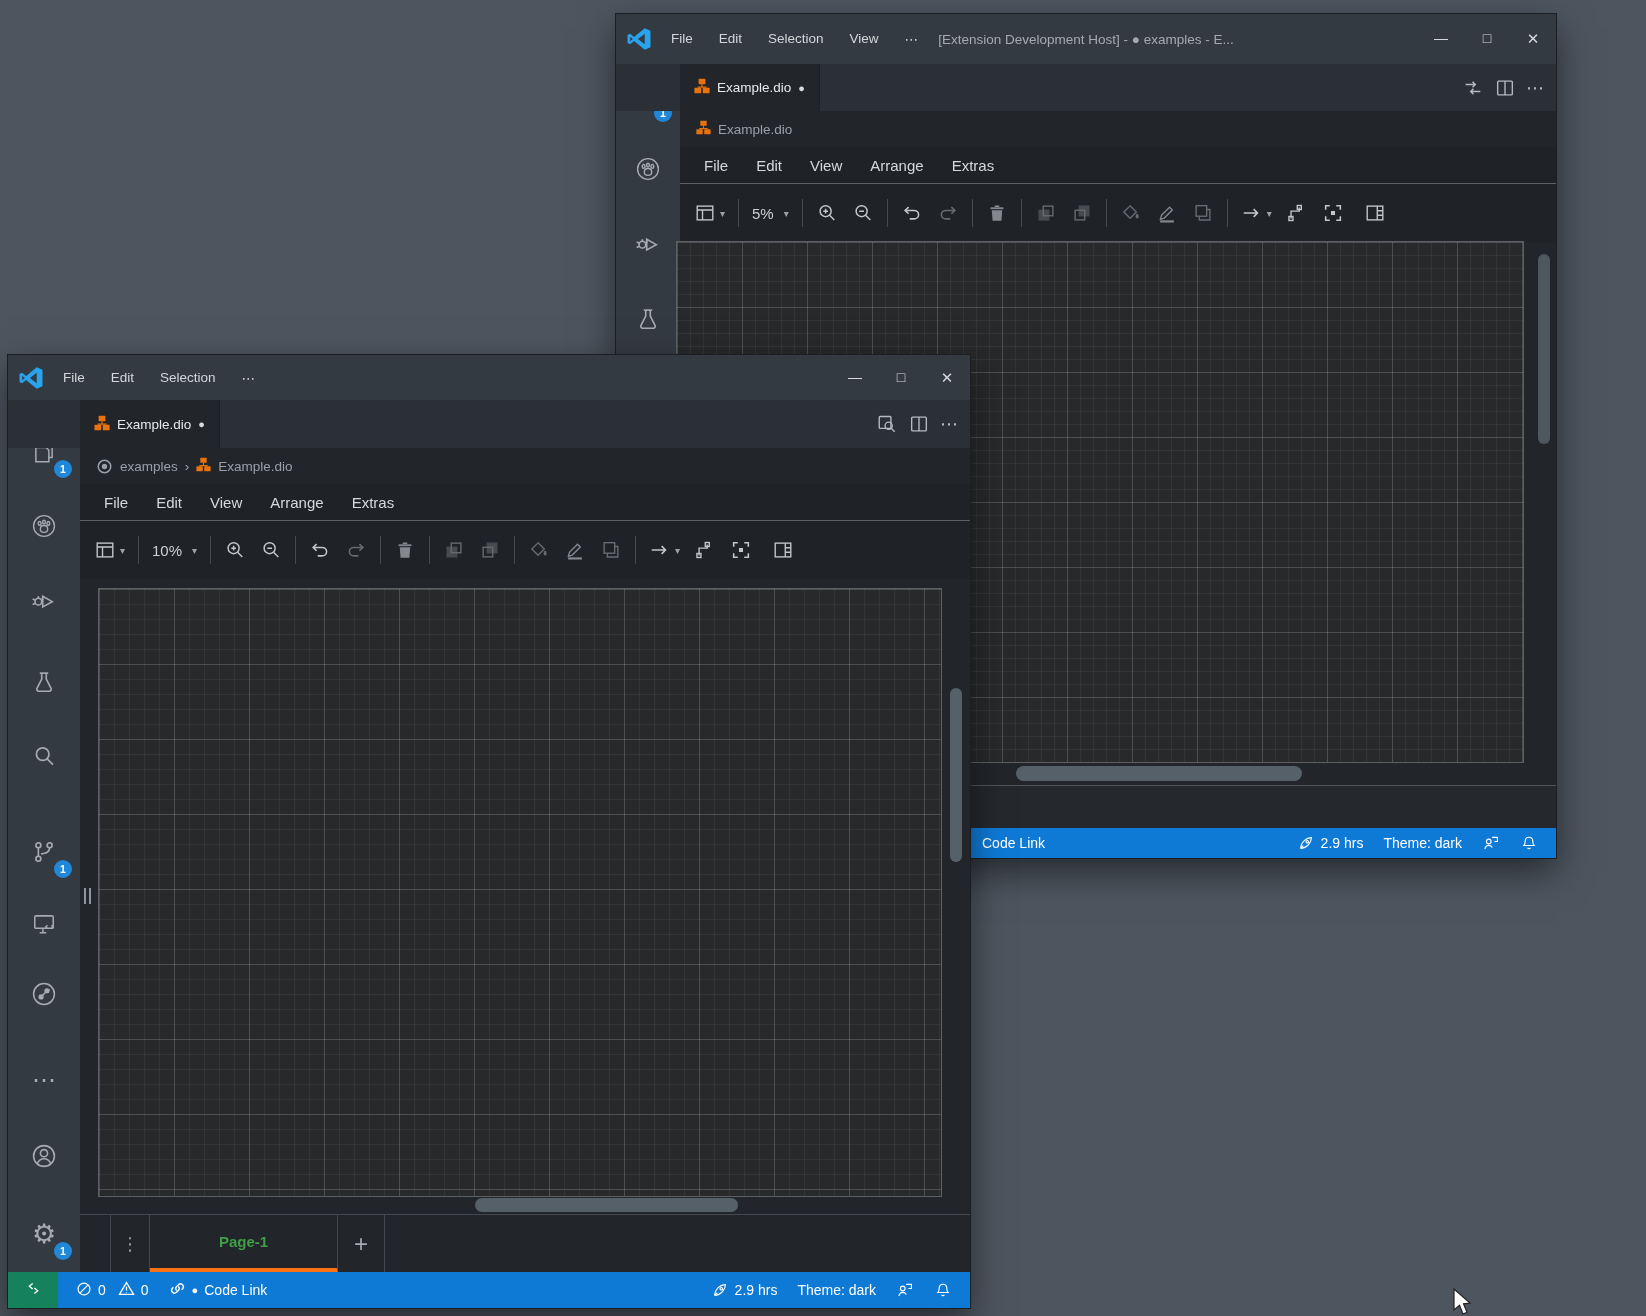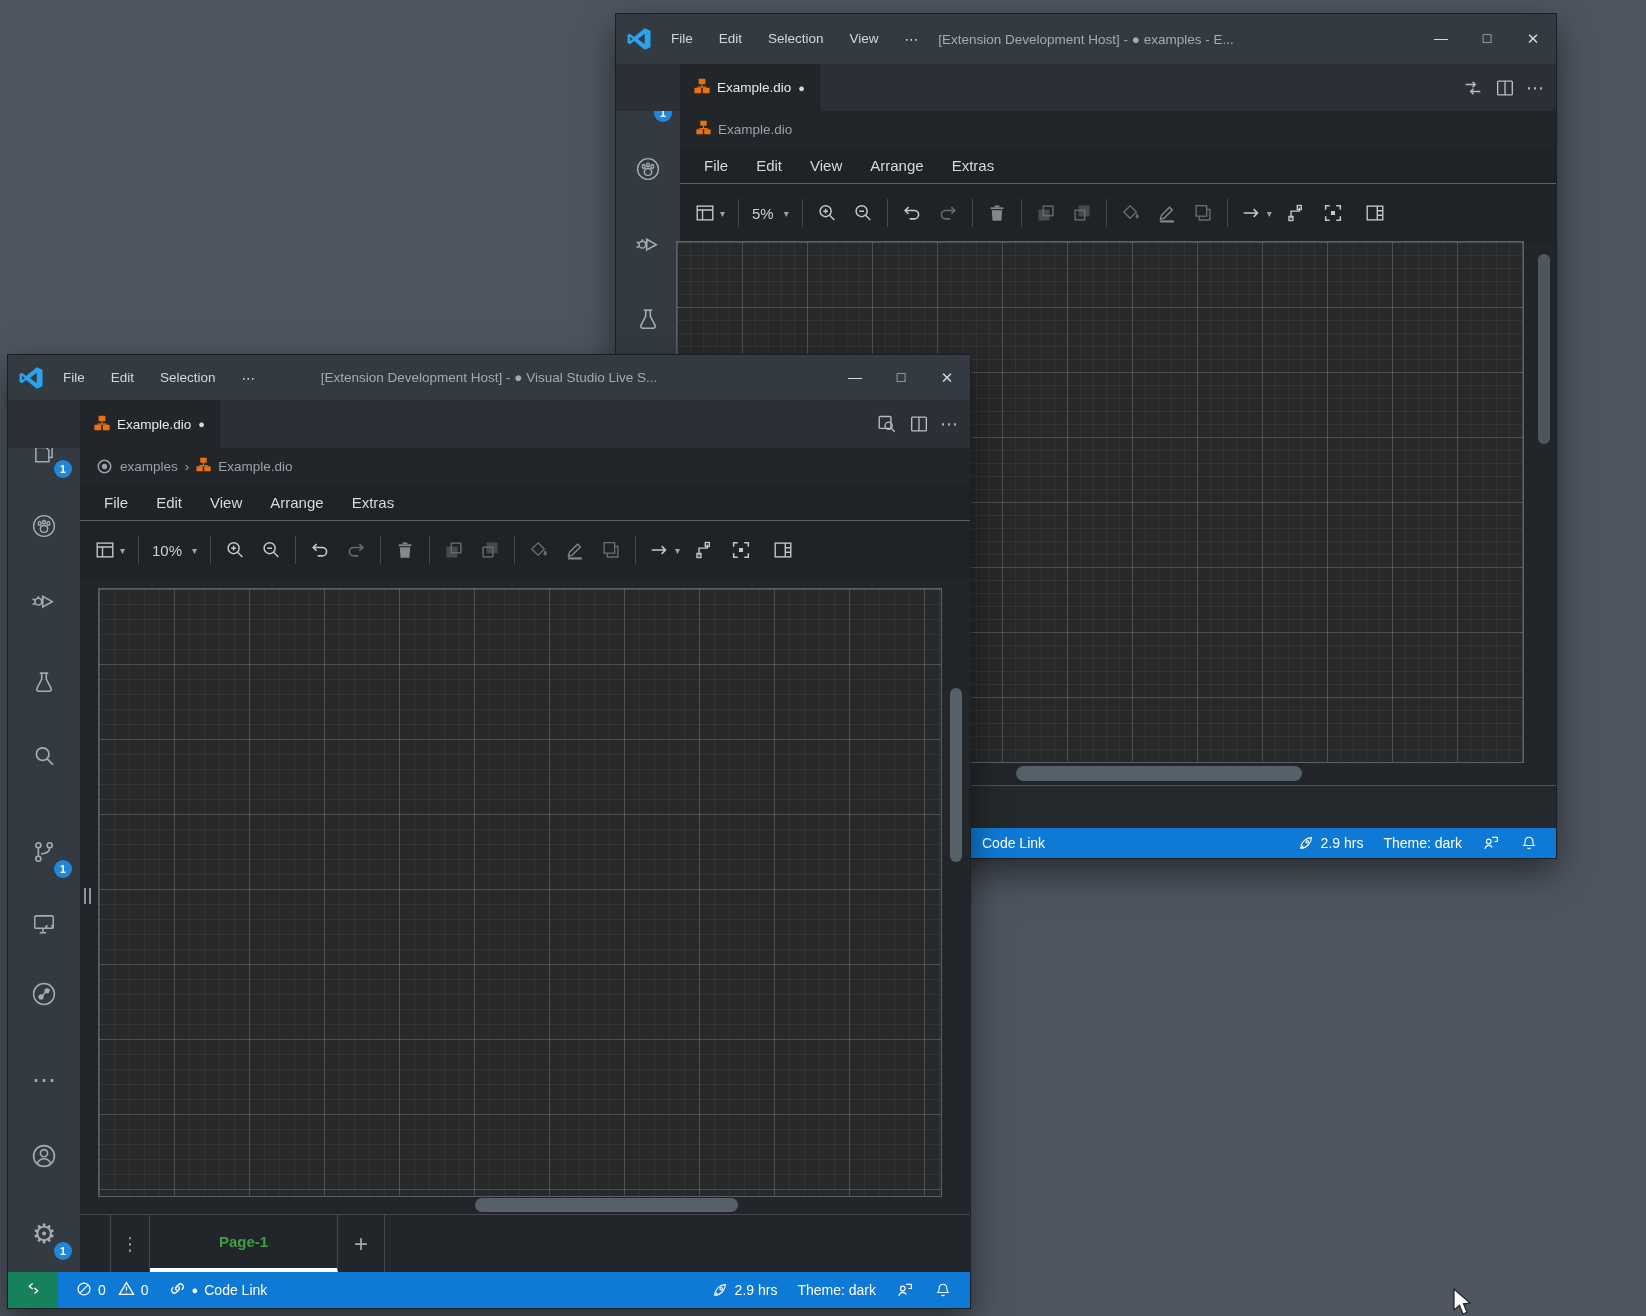--- a/index.html
+++ b/index.html
@@ -48,21 +48,21 @@
       linear-gradient(to bottom, rgba(255,255,255,0.13) 1px, transparent 1px),
       linear-gradient(to right, rgba(255,255,255,0.05) 1px, transparent 1px),
       linear-gradient(to bottom, rgba(255,255,255,0.05) 1px, transparent 1px);}
   .grid100{background-size:75px 75px,75px 75px,15px 15px,15px 15px;}
   .grid85{background-size:65px 65px,65px 65px,13px 13px,13px 13px;}
   .sthumb{position:absolute;background:#566069;border-radius:8px;}
   .vsthumb{position:absolute;background:#4e565e;border-radius:7px;}
   
   .pagebar{position:absolute;right:0;background:#22262b;border-top:1px solid #44484e;display:flex;color:#9aa0a6;}
   .pcell{height:100%;display:flex;align-items:center;justify-content:center;border-right:1px solid #44484e;}
-  .ptab{color:#3f9e46;font-weight:bold;font-size:15px;border-bottom:5px solid #ffffff;box-sizing:border-box;}
+  .ptab{color:#3f9e46;font-weight:bold;font-size:15px;border-bottom:5px solid #f97316;box-sizing:border-box;}
   .kebab{font-size:18px;color:#9aa0a6;}
   .plus{font-size:24px;color:#a6abb1;}
   
   .statusbar{position:absolute;left:0;right:0;background:#0e7ad6;color:#fff;display:flex;align-items:center;font-size:14px;}
   .sgroup{display:flex;align-items:center;gap:6px;}
   .remoteblk{width:50px;height:100%;background:#16825d;display:flex;align-items:center;justify-content:center;}
   .sright{margin-left:auto;display:flex;align-items:center;gap:20px;padding-right:18px;}
   .emptystrip{position:absolute;background:#25282c;border-top:1px solid #505459;}
   .sash{position:absolute;display:flex;gap:3px;}
   .sash i{width:2px;height:16px;background:#9096a0;}
@@ -473,21 +473,20 @@
     </div>
   </div>
 
   <div class="win" id="frontwin" style="left:8px;top:355px;width:962px;height:953px;">
     <div class="titlebar" style="height:45px;">
       <span class="vslogo">
           <svg class="ic24" viewBox="0 0 24 24">
             <use href="#i-vslogo"></use>
           </svg>
         </span>
-      <div class="ttitle">[Extension Development Host] - ● Visual Studio Live S...</div>
       <nav class="tmenu" style="z-index:2;">
         <span>File</span>
         <span>Edit</span>
         <span>Selection</span>
         <span>⋯</span>
       </nav>
       <div class="wctrl">
         <span>—</span>
         <span>□</span>
         <span class="clo">✕</span>

